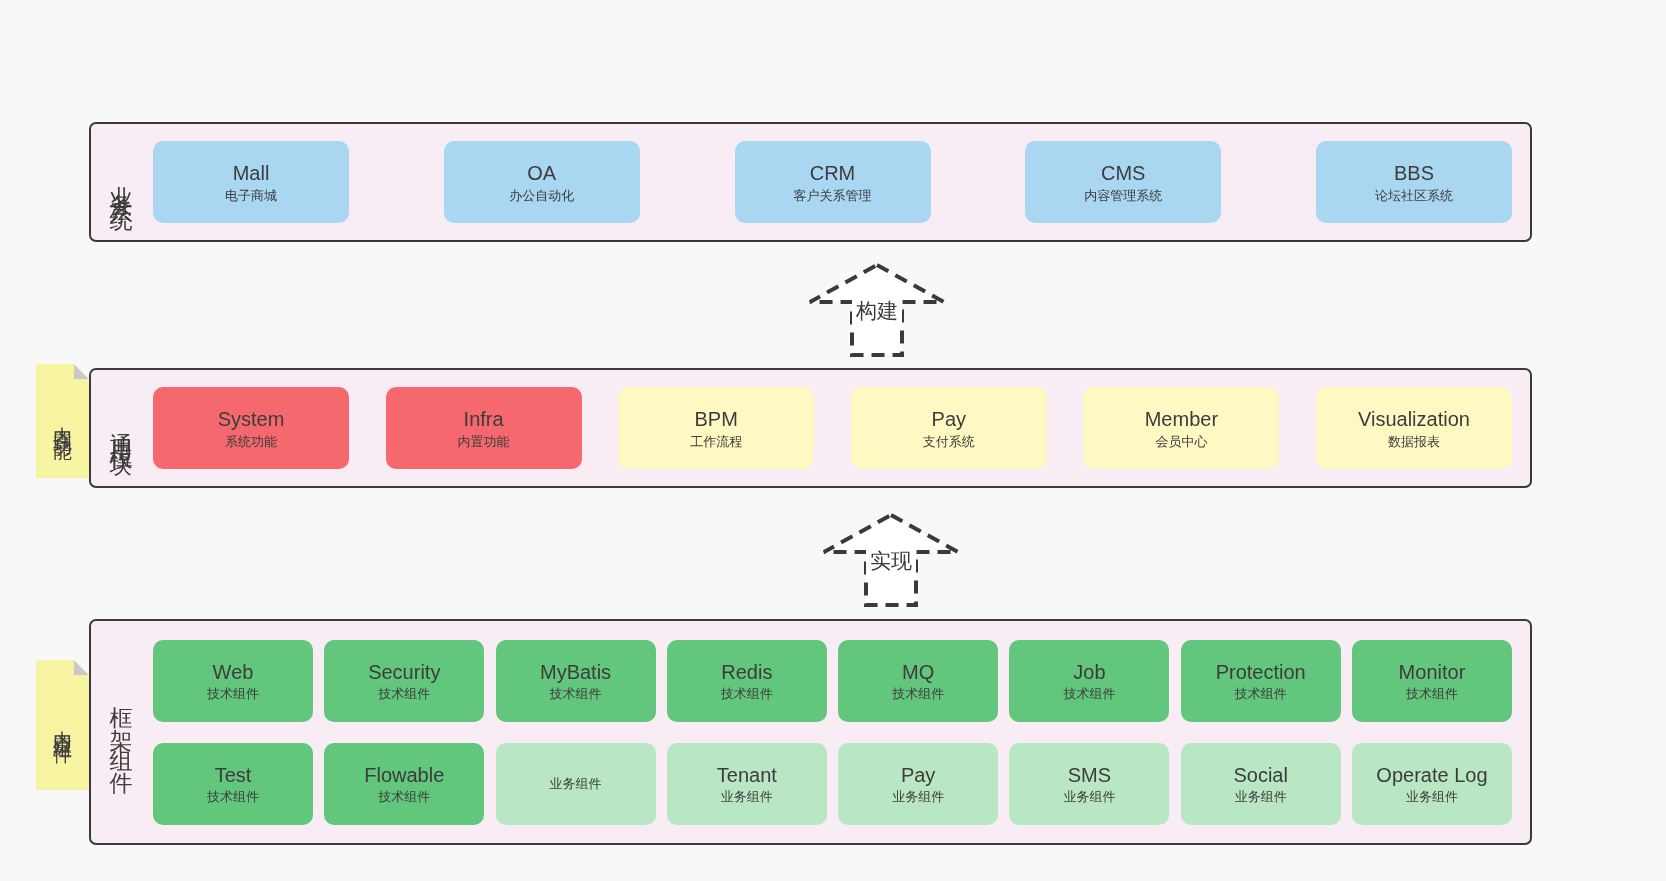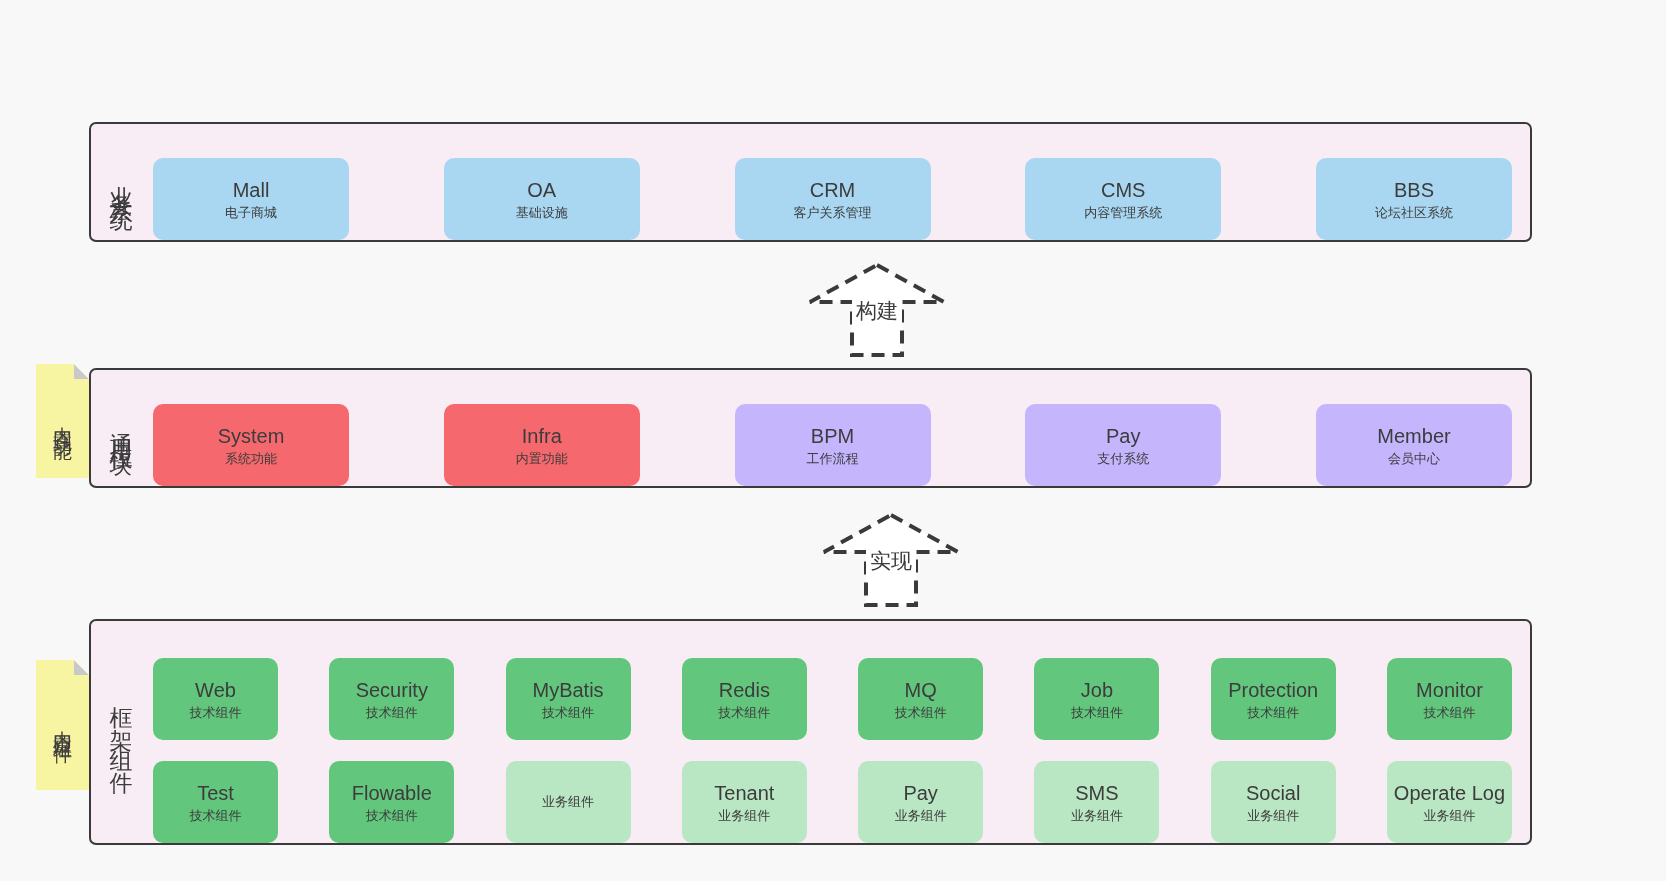--- a/index.html
+++ b/index.html
@@ -15,35 +15,35 @@
   }
   .band-label {
     position:absolute; left:0; top:0; bottom:0; width:62px;
     display:flex; align-items:center; justify-content:center;
     writing-mode:vertical-lr; text-orientation:upright;
     font-size:23px; letter-spacing:7px; color:#3c3c3c;
   }
   .band-label.tall { letter-spacing:22px; }
   .box-rows {
     position:absolute; left:62px; right:18px; top:0; bottom:0;
-    display:flex; flex-direction:column; justify-content:flex-end; gap:21px;
+    display:flex; flex-direction:column; justify-content:center; gap:21px;
   }
   .box-row { display:flex; justify-content:space-between; }
   .box {
     height:82px; border-radius:10px;
     display:flex; flex-direction:column; align-items:center; justify-content:center;
     text-align:center; line-height:1.32;
   }
   .box .en { font-size:20px; }
   .box .zh { font-size:13px; }
   .w-lg { width:196px; }
-  .w-sm { width:125px; }
+  .w-sm { width:160px; }
   .v-blue   { background:#a9d7f2; }
   .v-red    { background:#f5696e; }
-  .v-pink   { background:#c4b5fd; }
+  .v-pink   { background:#fef9c3; }
   .v-green  { background:#63c67d; }
   .v-lgreen { background:#b9e6c3; }
   .arrow { position:absolute; width:140px; height:96px; }
   .arrow svg { position:absolute; left:0; top:0; }
   .arrow polygon {
     fill:#ffffff; stroke:#3a3a3a; stroke-width:4; stroke-dasharray:13 8;
   }
   .arrow-label {
     position:absolute; left:50%; top:34px; transform:translateX(-50%);
     background:#ffffff; padding:1px 4px; font-size:21px; color:#3c3c3c;
@@ -71,21 +71,21 @@
   <div class="band" style="top:122px; height:120px;">
     <div class="band-label">业务系统</div>
     <div class="box-rows">
       <div class="box-row">
         <div class="box w-lg v-blue">
           <div class="en">Mall</div>
           <div class="zh">电子商城</div>
         </div>
         <div class="box w-lg v-blue">
           <div class="en">OA</div>
-          <div class="zh">基础设施</div>
+          <div class="zh">办公自动化</div>
         </div>
         <div class="box w-lg v-blue">
           <div class="en">CRM</div>
           <div class="zh">客户关系管理</div>
         </div>
         <div class="box w-lg v-blue">
           <div class="en">CMS</div>
           <div class="zh">内容管理系统</div>
         </div>
         <div class="box w-lg v-blue">
@@ -125,20 +125,24 @@
           <div class="zh">工作流程</div>
         </div>
         <div class="box w-lg v-pink">
           <div class="en">Pay</div>
           <div class="zh">支付系统</div>
         </div>
         <div class="box w-lg v-pink">
           <div class="en">Member</div>
           <div class="zh">会员中心</div>
         </div>
+        <div class="box w-lg v-pink">
+          <div class="en">Visualization</div>
+          <div class="zh">数据报表</div>
+        </div>
       </div>
     </div>
   </div>
 
   <div class="arrow" style="left:821px; top:512px;">
     <svg viewBox="0 0 140 96" width="140" height="96">
       <polygon points="70,3 137,40 95,40 95,93 45,93 45,40 3,40"></polygon>
     </svg>
     <div class="arrow-label">实现</div>
   </div>

